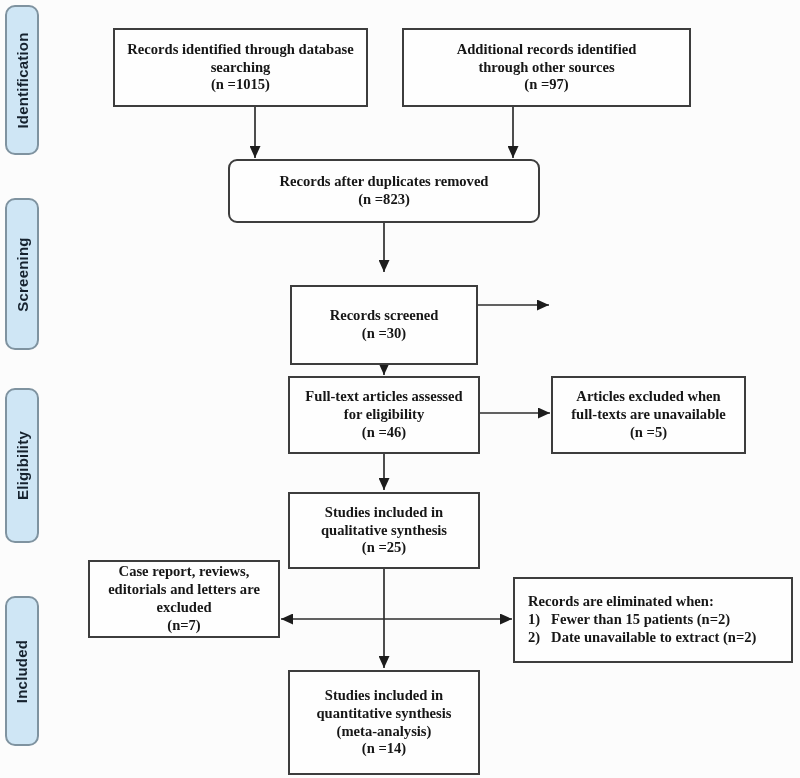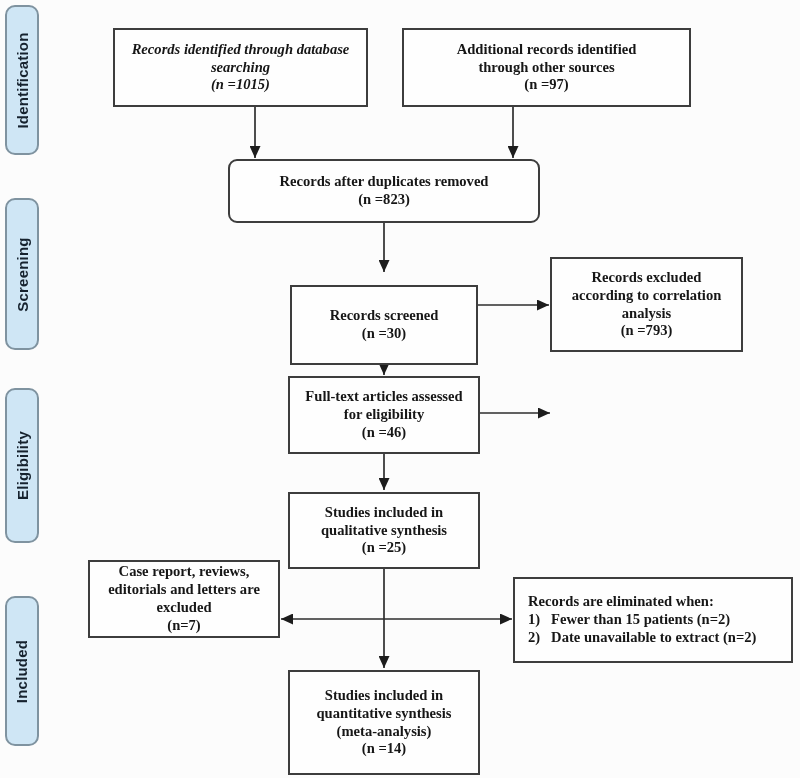--- a/index.html
+++ b/index.html
@@ -56,21 +56,21 @@
     text-align:center;
     font-family:"Liberation Serif",serif;
     font-weight:bold;
     font-size:14.6px;
     line-height:1.22;
     color:#161616;
   }
   .fbox.align-left{justify-content:flex-start;padding-left:13px;}
   .fbox.align-left span{text-align:left;}
 
-  #b-db   {left:113px;top:28px;width:255px;height:79px;font-style:italic;}
+  #b-db   {left:113px;top:28px;width:255px;height:79px;}
   #b-other{left:402px;top:28px;width:289px;height:79px;}
   #b-dup  {left:228px;top:159px;width:312px;height:64px;border-radius:9px;}
   #b-scr  {left:290px;top:285px;width:188px;height:80px;}
   #b-exc1 {left:550px;top:257px;width:193px;height:95px;}
   #b-full {left:288px;top:376px;width:192px;height:78px;}
   #b-exc2 {left:551px;top:376px;width:195px;height:78px;}
   #b-qual {left:288px;top:492px;width:192px;height:77px;}
   #b-case {left:88px;top:560px;width:192px;height:78px;}
   #b-elim {left:513px;top:577px;width:280px;height:86px;}
   #b-quant{left:288px;top:670px;width:192px;height:105px;}
@@ -125,30 +125,29 @@
 (n =97)</span>
   </div>
   <div class="fbox" id="b-dup">
     <span>Records after duplicates removed
 (n =823)</span>
   </div>
   <div class="fbox" id="b-scr">
     <span>Records screened
 (n =30)</span>
   </div>
-  <div class="fbox" id="b-exc1">
-    <span>Records excluded
-according to correlation
-analysis
-(n =793)</span>
-  </div>
   <div class="fbox" id="b-full">
     <span>Full-text articles assessed
 for eligibility
 (n =46)</span>
+  </div>
+  <div class="fbox" id="b-exc2">
+    <span>Articles excluded when
+full-texts are unavailable
+(n =5)</span>
   </div>
   <div class="fbox" id="b-qual">
     <span>Studies included in
 qualitative synthesis
 (n =25)</span>
   </div>
   <div class="fbox" id="b-case">
     <span>Case report, reviews,
 editorials and letters are
 excluded

